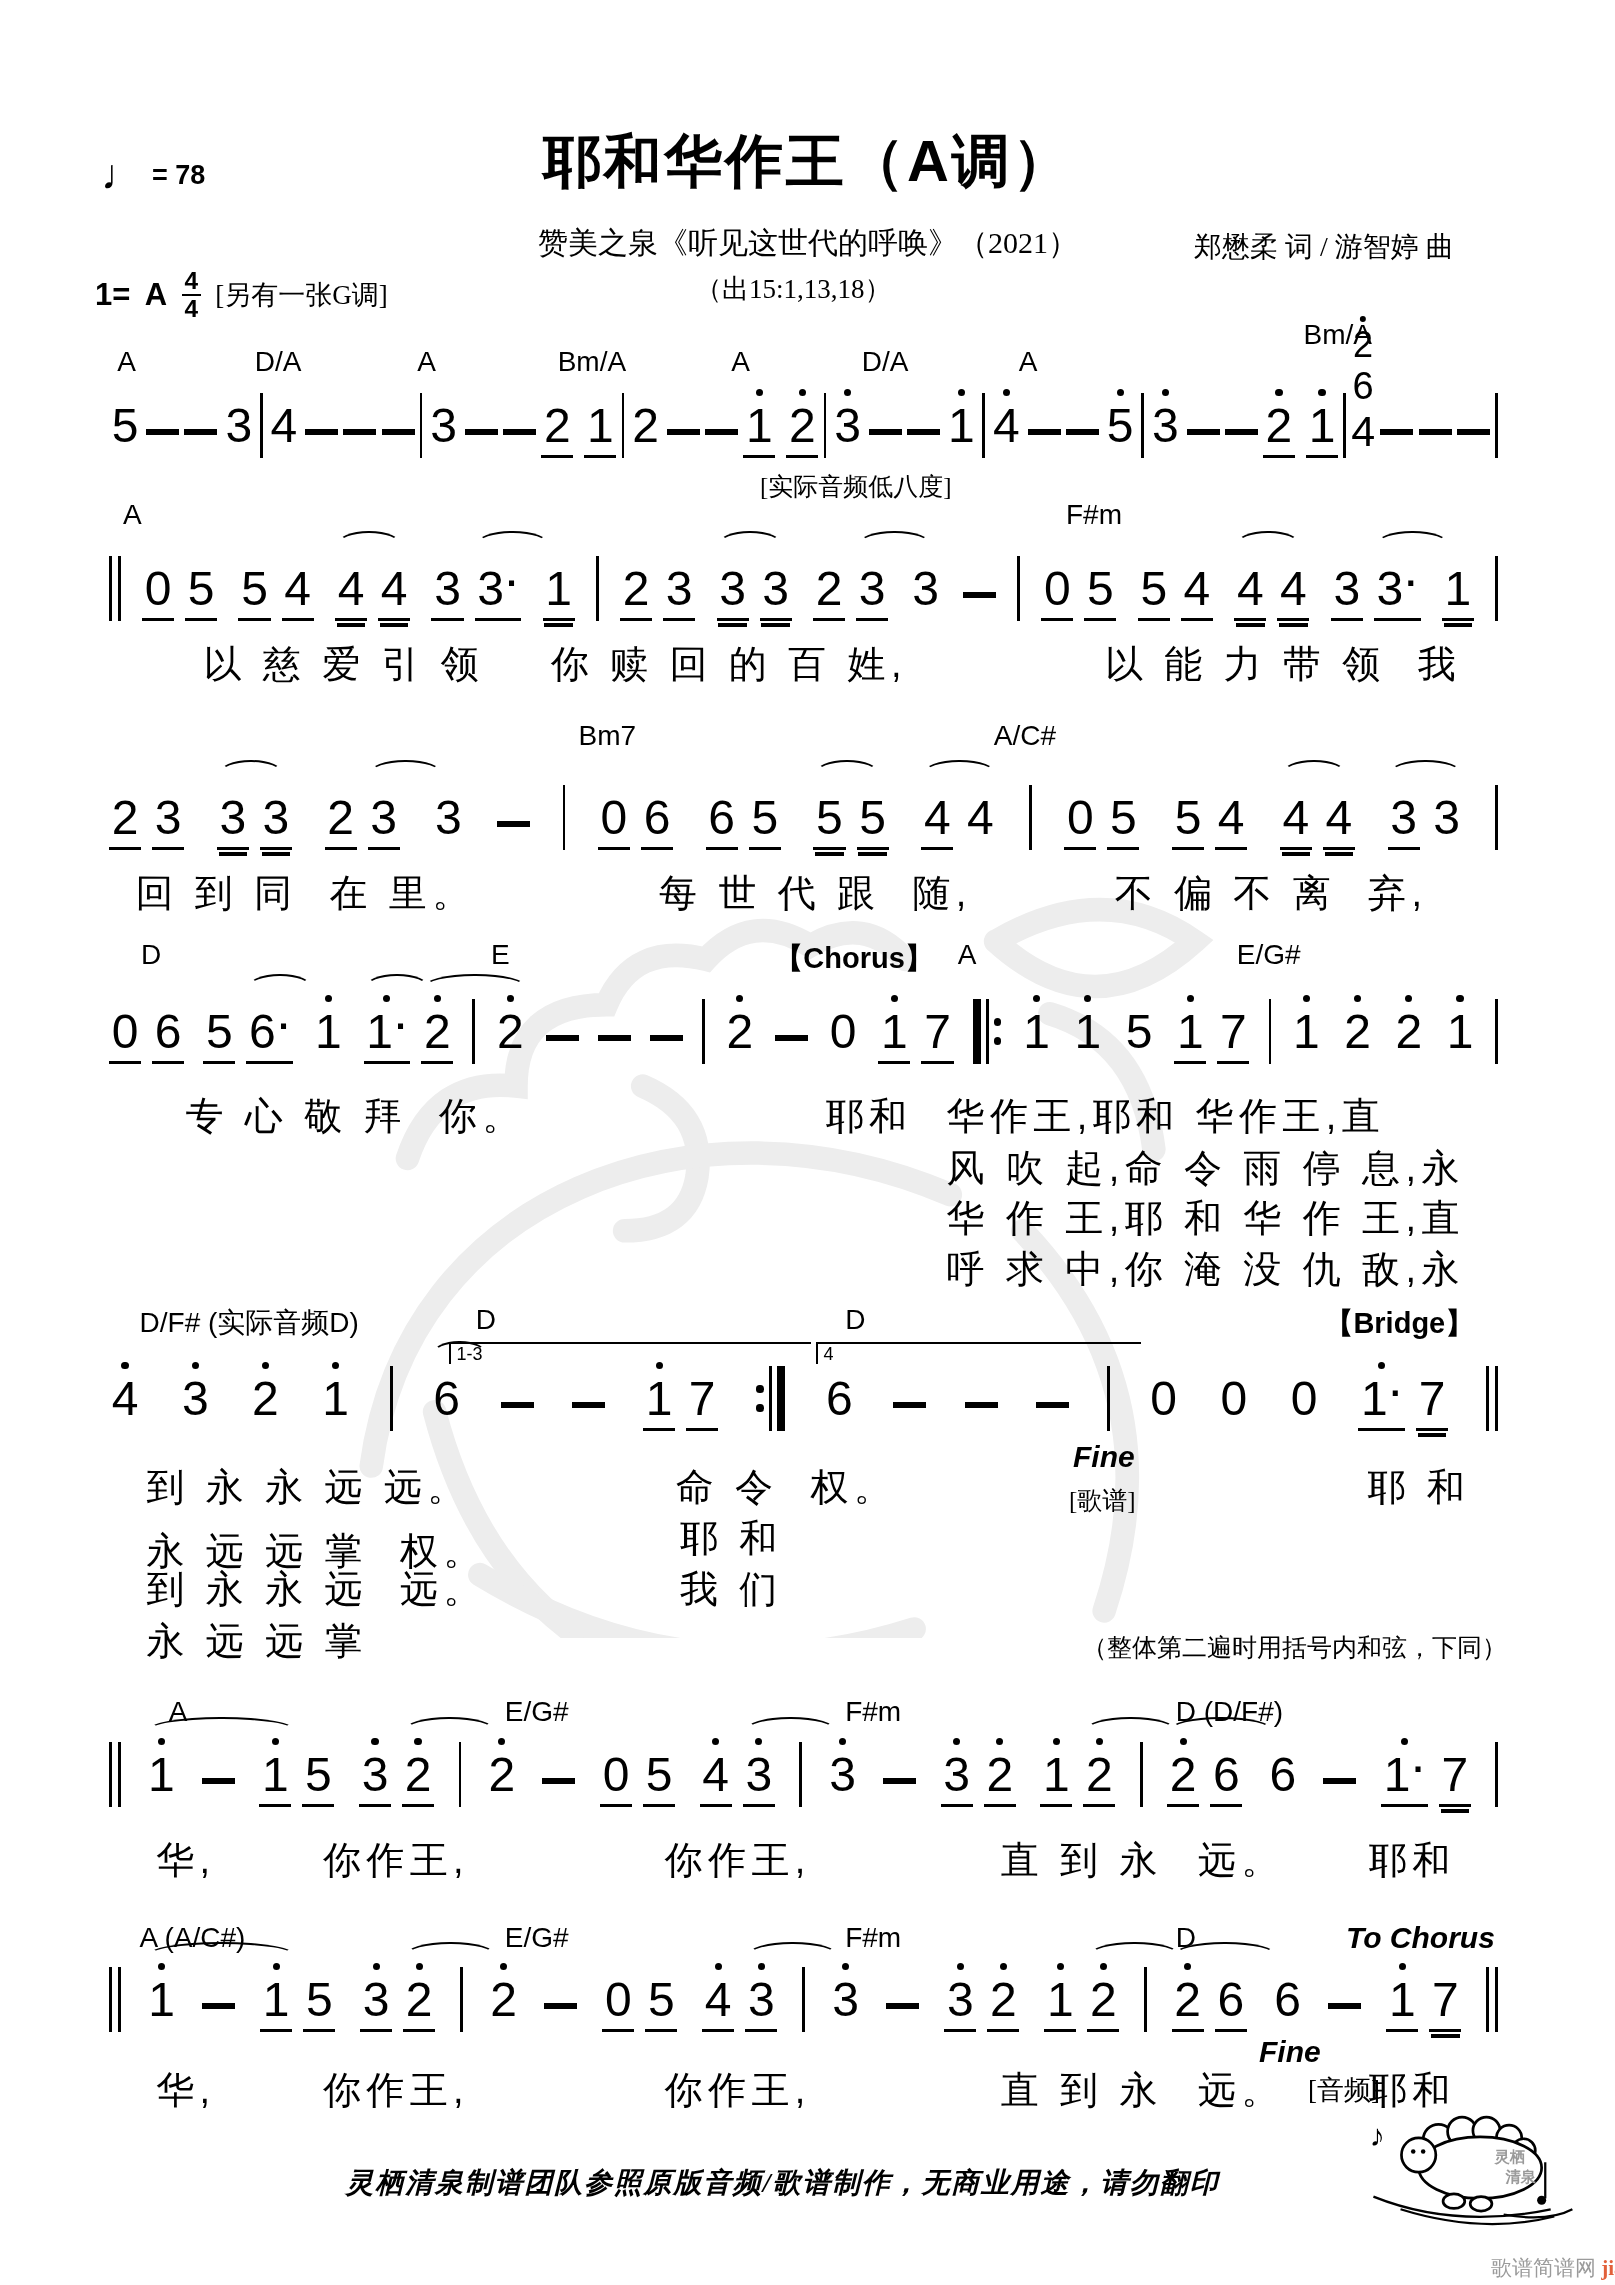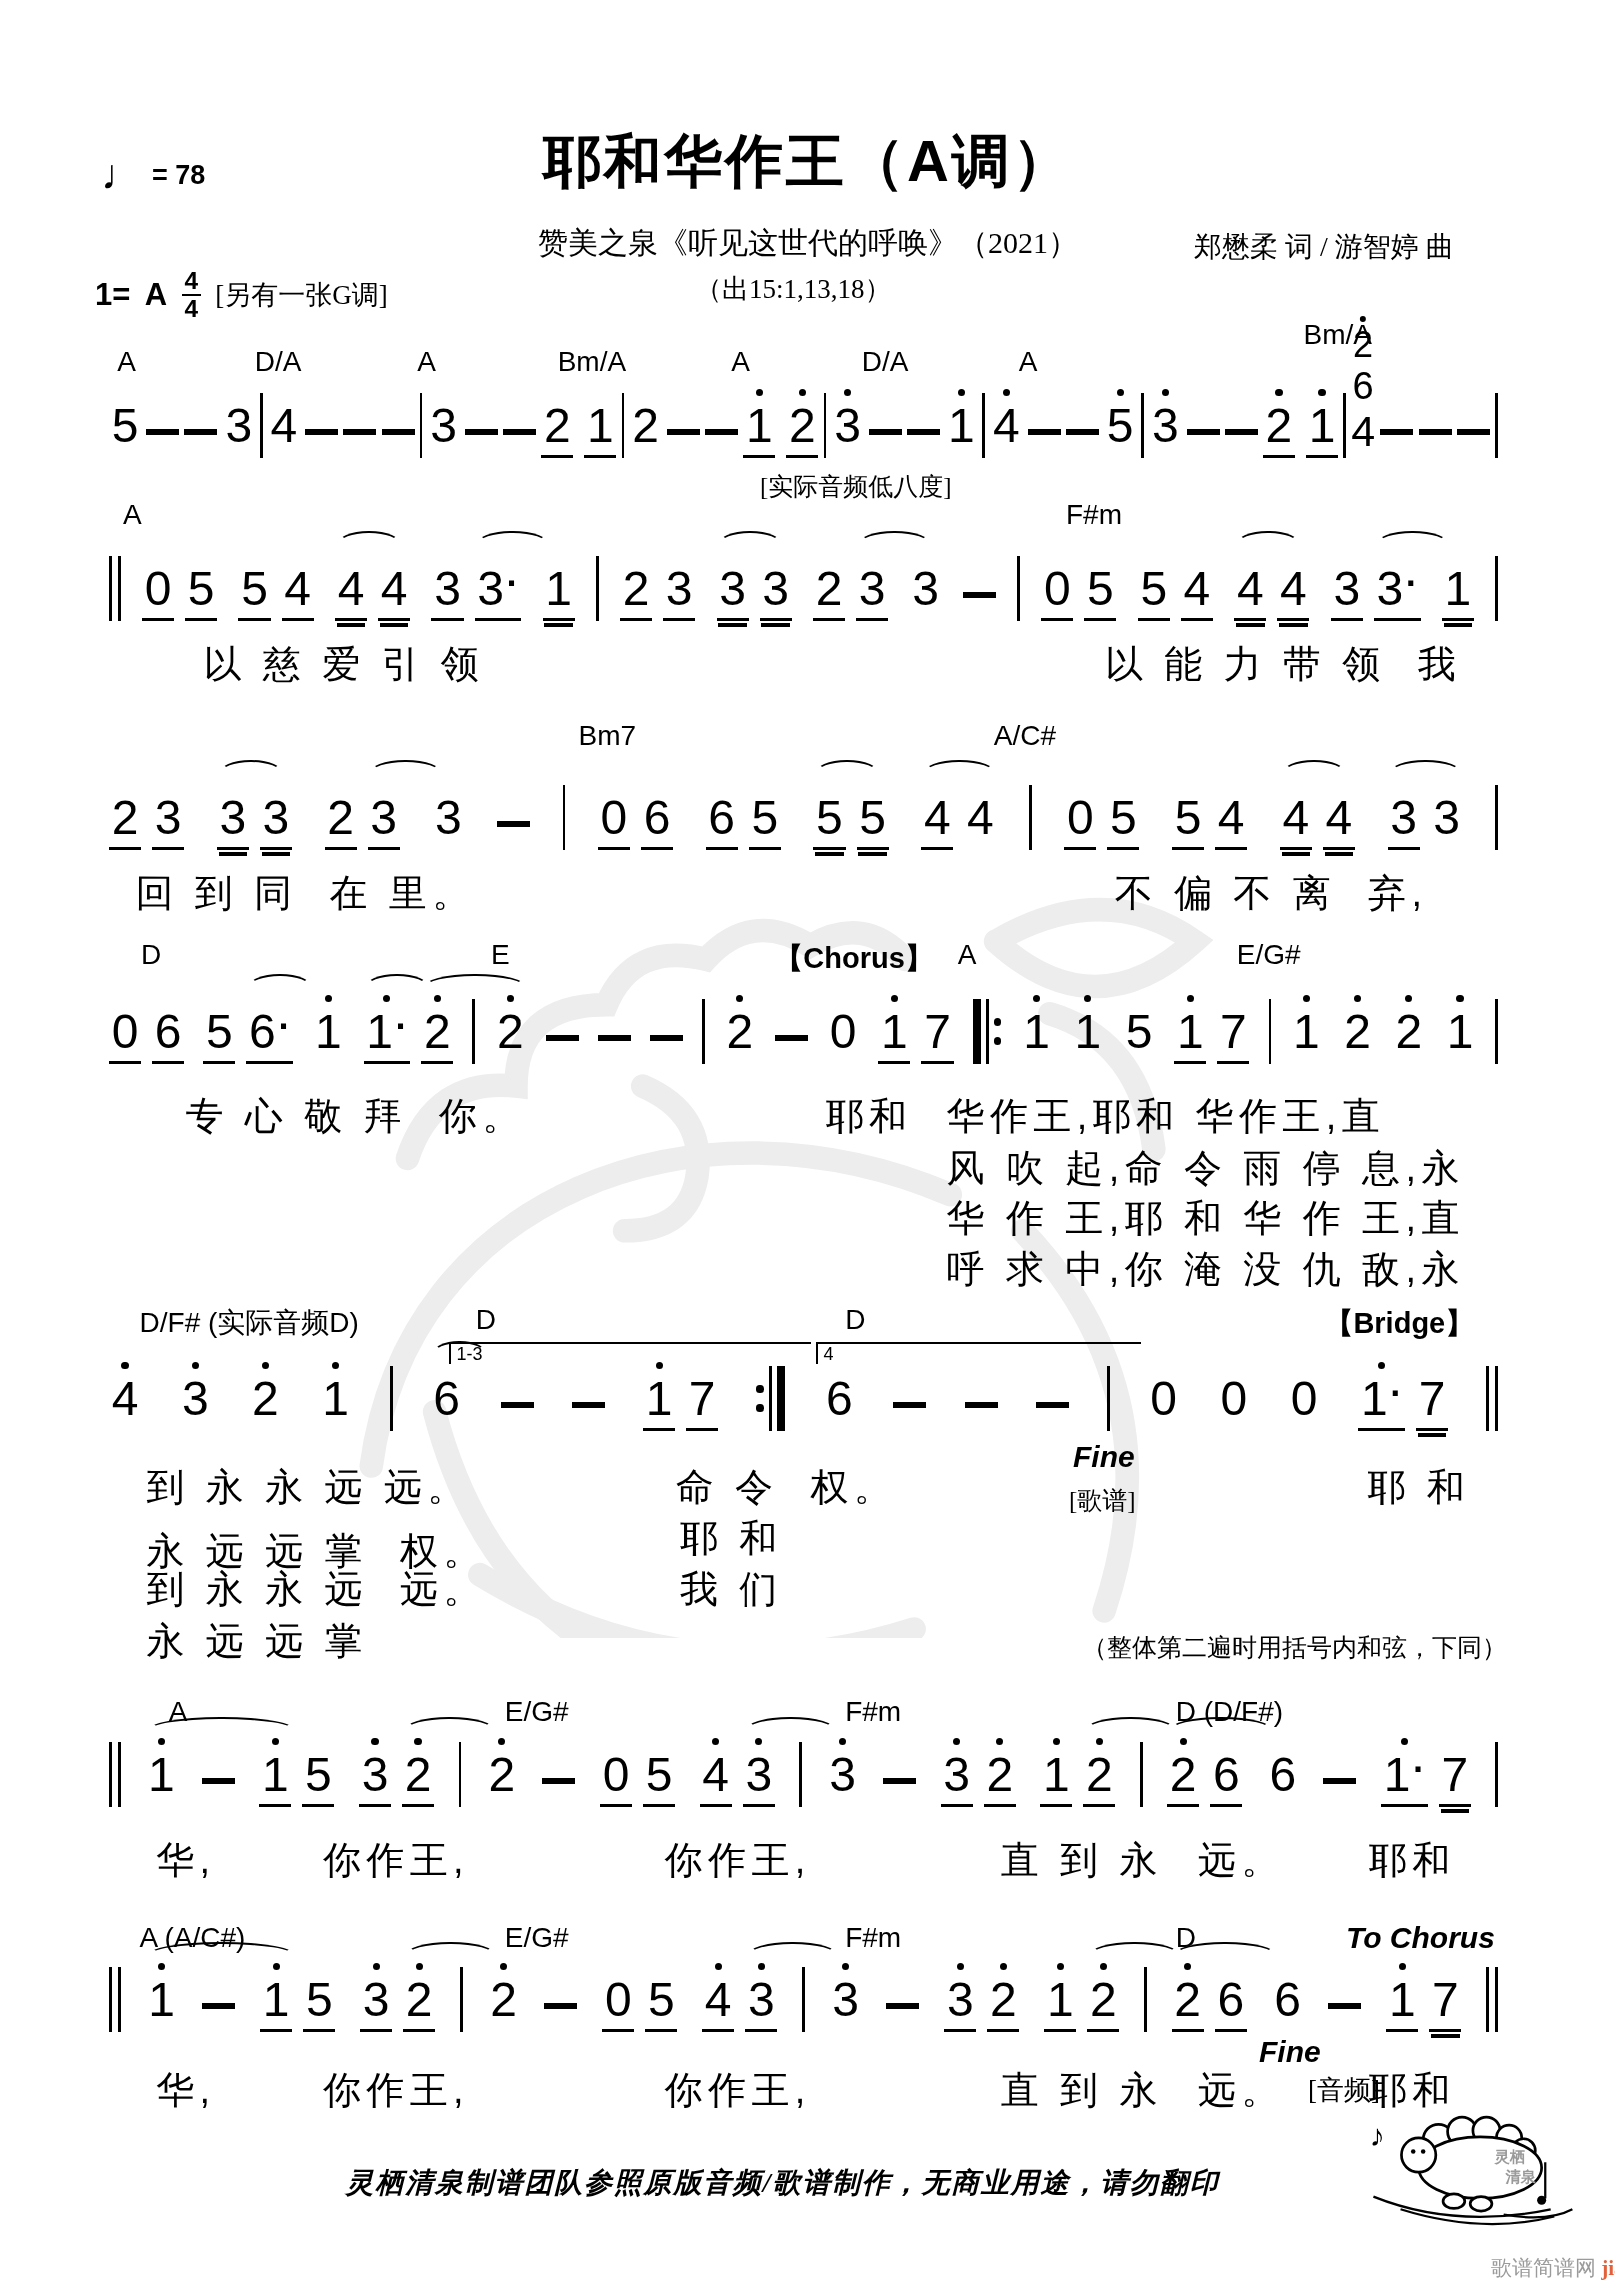--- a/index.html
+++ b/index.html
@@ -233,20 +233,21 @@
         </span>
         <span class="grp">
           <span class="tok u1">3</span>
           <span class="tok u1">3<span class="aug">·</span><span class="arc" style="width: 69px;"></span></span>
         </span>
         <span class="tok u2">1</span>
         <span class="bar"></span>
       </div>
       <div class="abs lyr" style="top: 639px;">
         <span style="left: 6.8%;">以 慈 爱 引 领</span>
+        <span style="left: 31.8%;">你 赎 回 的 百 姓,</span>
         <span style="left: 71.7%;">以 能 力 带 领  我</span>
       </div>
       <div class="abs chordrow" style="top: 720px;">
         <span style="left: 33.8%;">Bm7</span>
         <span style="left: 63.7%;">A/C#</span>
       </div>
       <div class="abs notes" style="top: 783px;">
         <span class="grp">
           <span class="tok u1">2</span>
           <span class="tok u1">3</span>
@@ -292,20 +293,21 @@
           <span class="tok u2">4</span>
         </span>
         <span class="grp">
           <span class="tok u1">3<span class="arc" style="width: 69px;"></span></span>
           <span class="tok">3</span>
         </span>
         <span class="bar"></span>
       </div>
       <div class="abs lyr" style="top: 868px;">
         <span style="left: 1.9%;">回 到 同  在 里。</span>
+        <span style="left: 39.6%;">每 世 代 跟  随,</span>
         <span style="left: 72.4%;">不 偏 不 离  弃,</span>
       </div>
       <div class="abs chordrow" style="top: 939px;">
         <span style="left: 2.3%;">D</span>
         <span style="left: 27.5%;">E</span>
         <span class="b" style="left: 47.9%;">【Chorus】</span>
         <span style="left: 61.1%;">A</span>
         <span style="left: 81.2%;">E/G#</span>
       </div>
       <div class="abs notes" style="top: 997px;">

